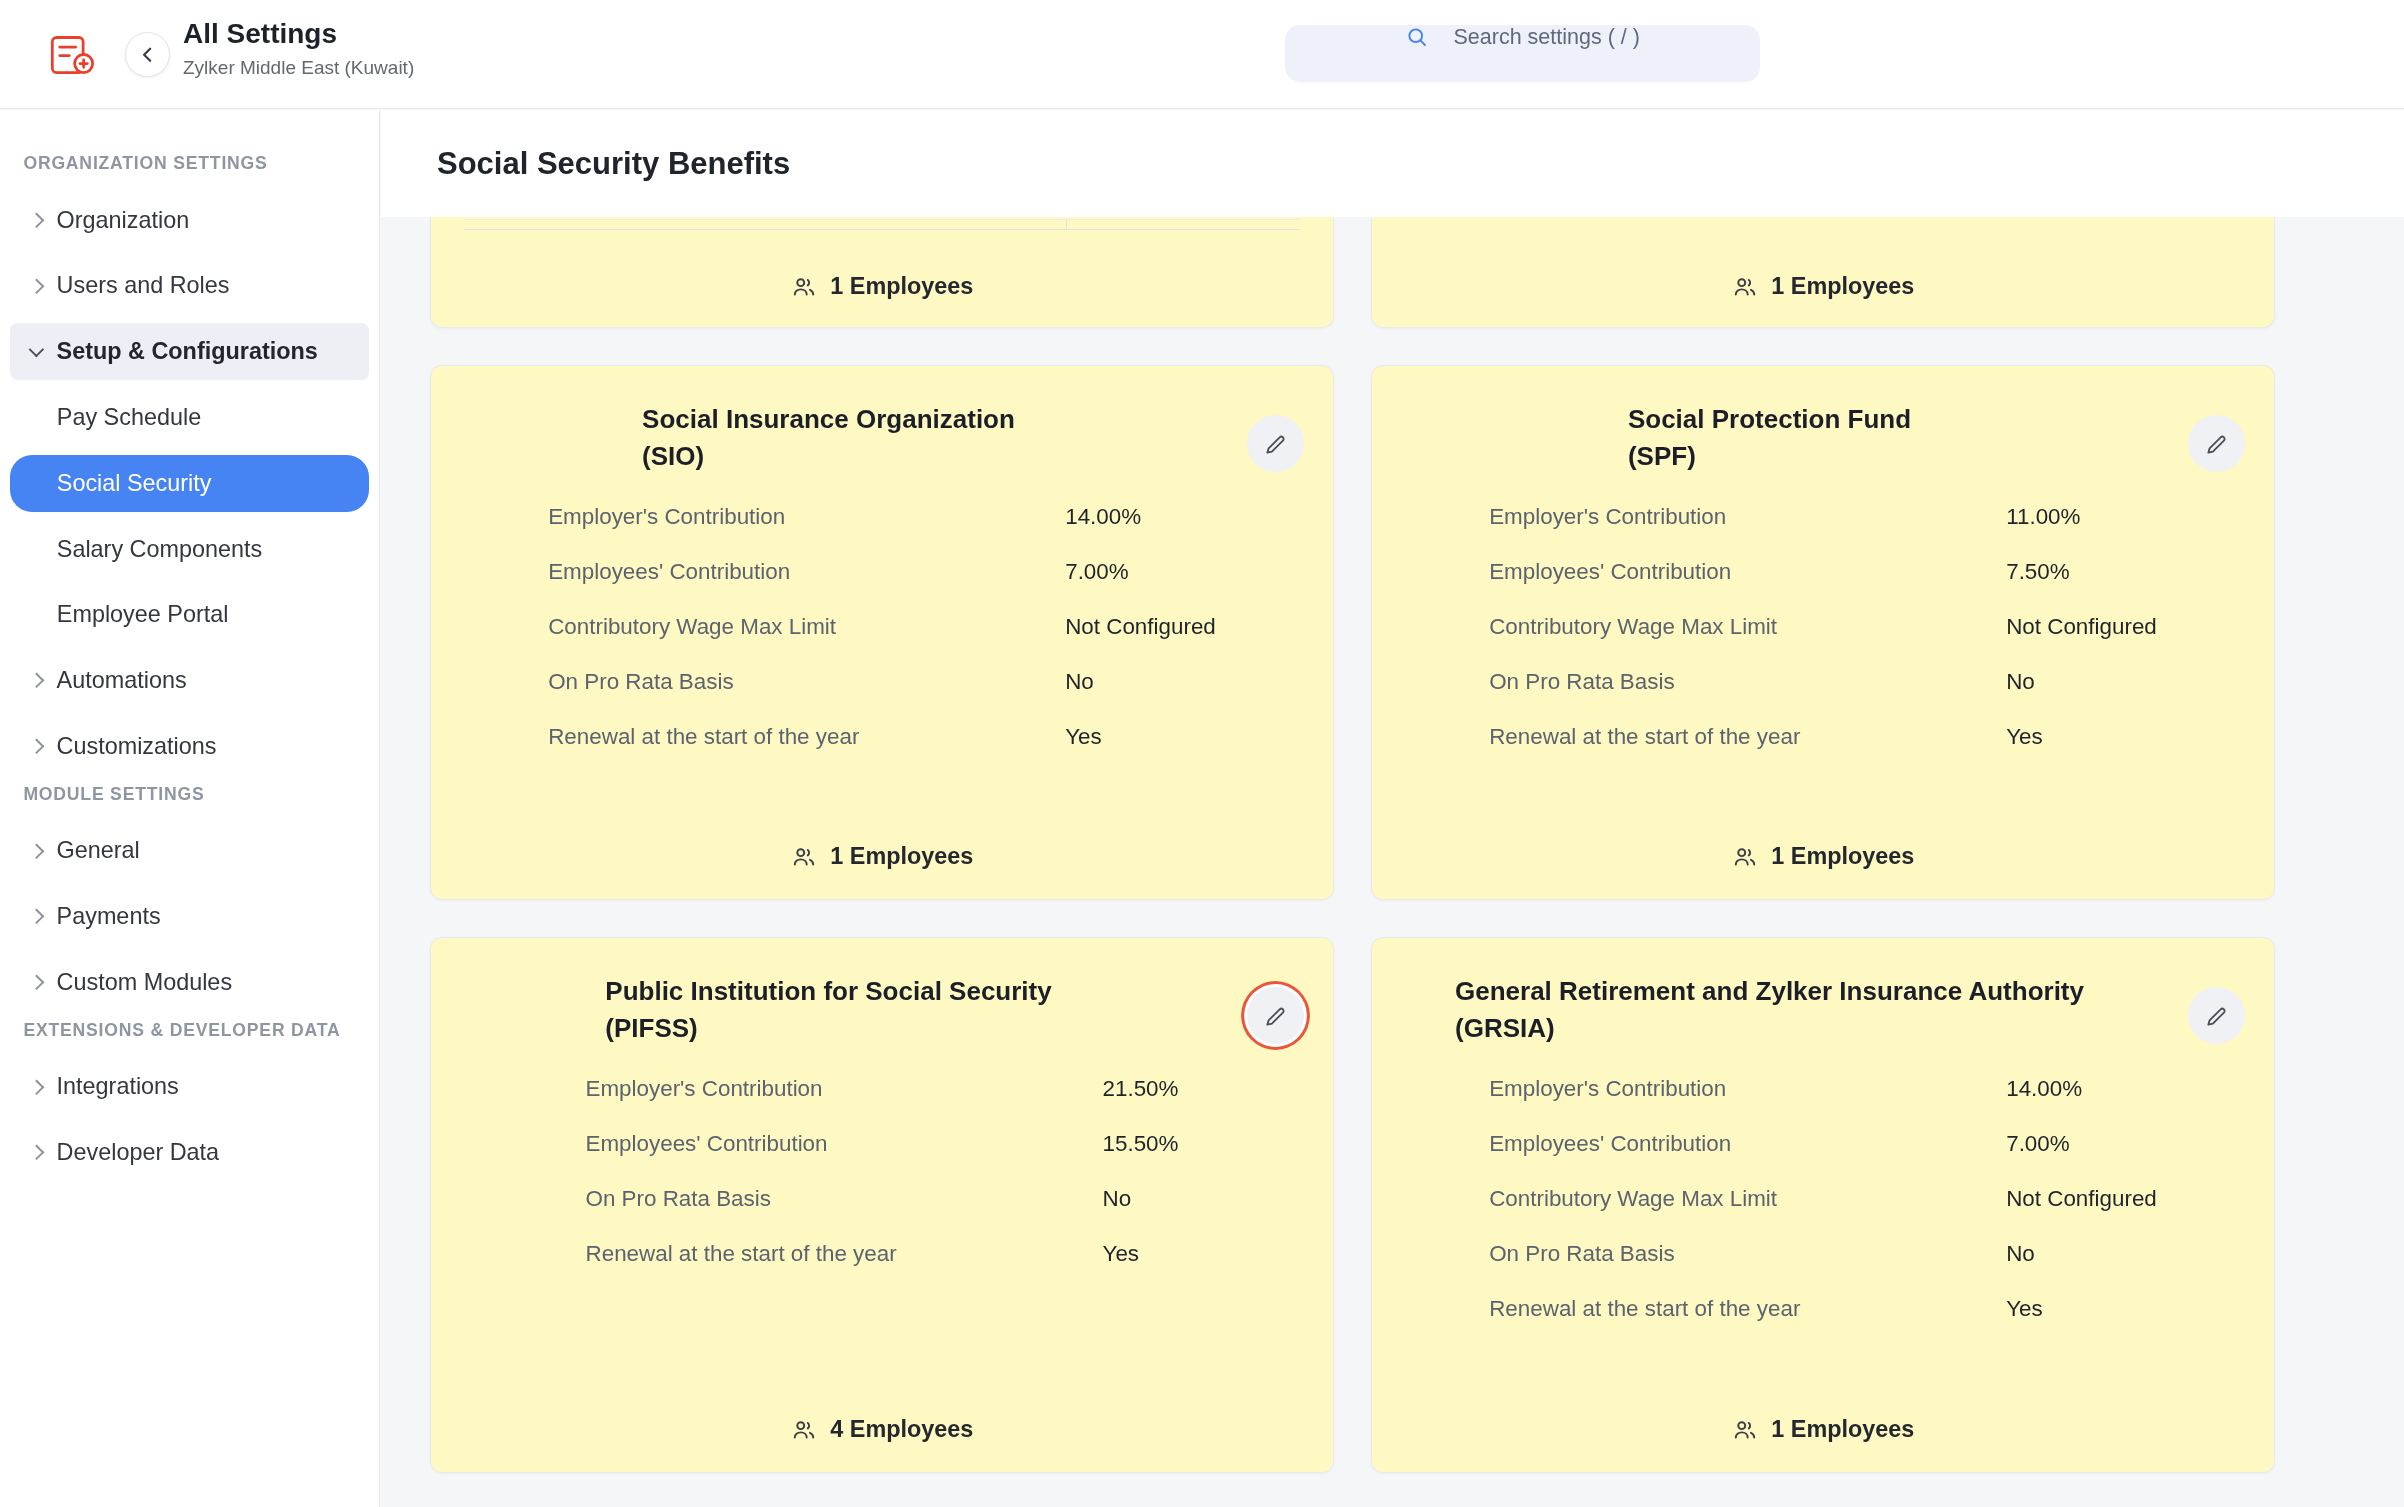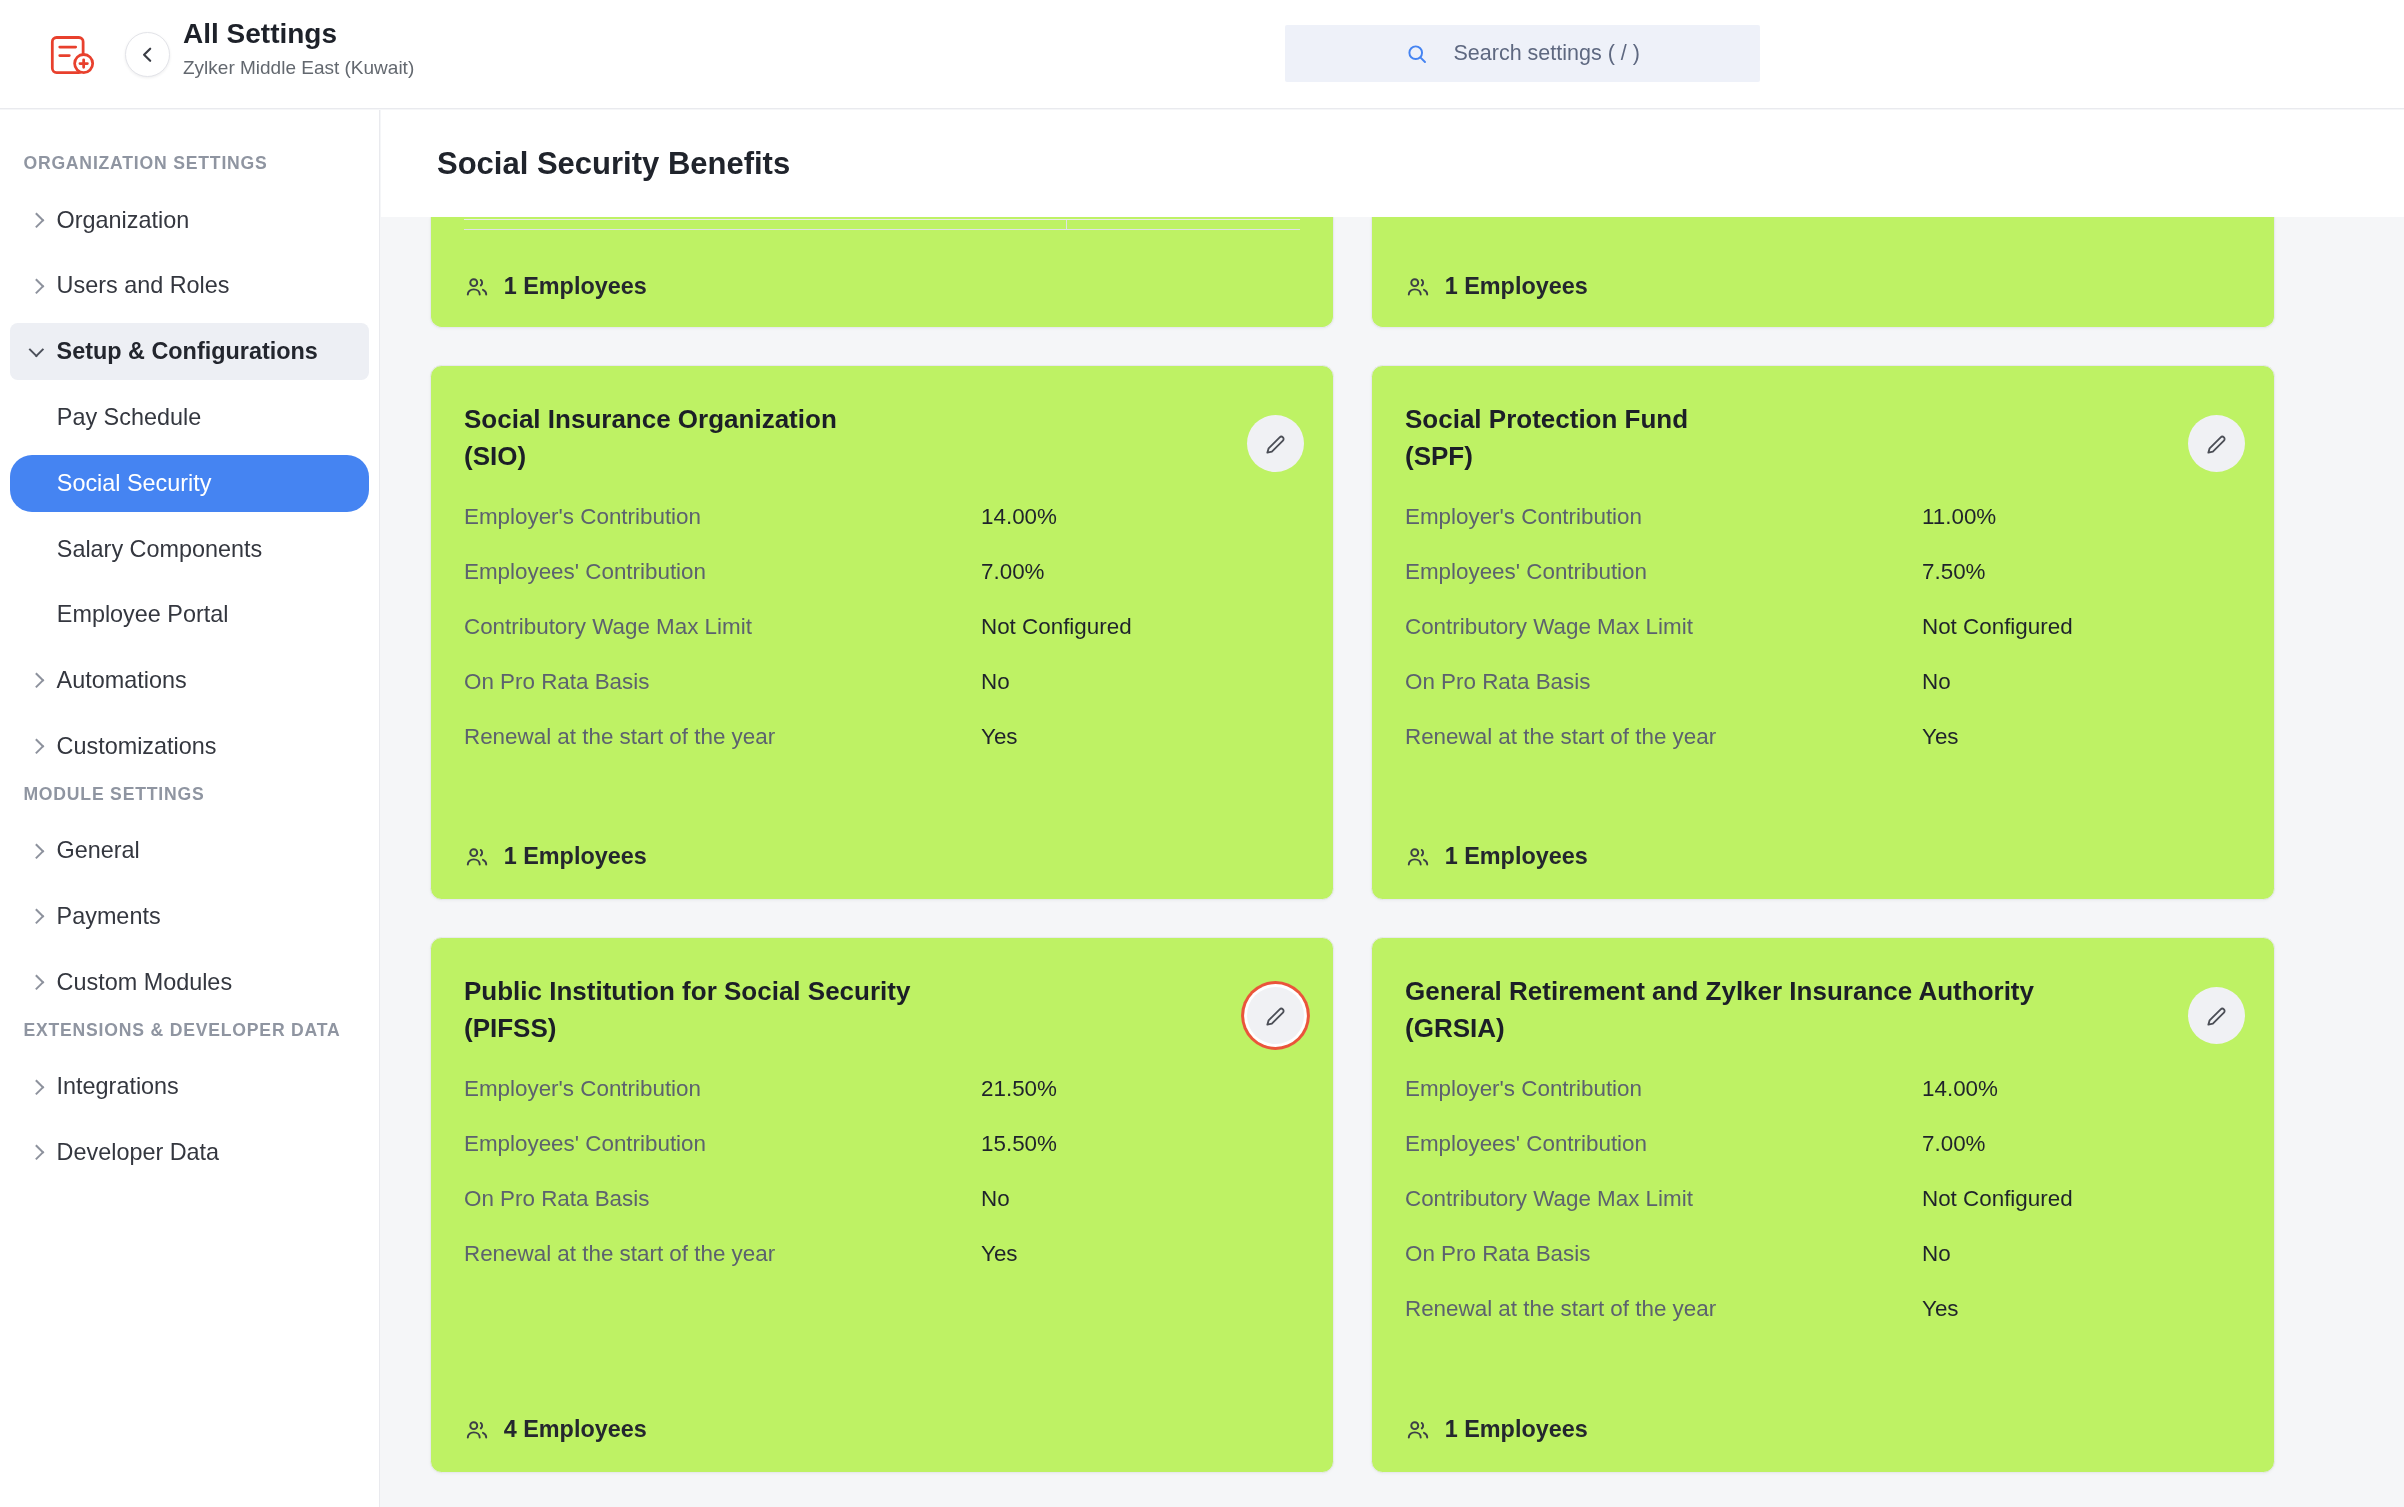--- a/index.html
+++ b/index.html
@@ -23,22 +23,22 @@
     position: absolute; left: 125px; top: 32px; width: 45px; height: 45px;
     border-radius: 50%; background: #fff; border: 1px solid #e3e4e9;
     box-shadow: 0 1px 2.9px rgba(20,25,40,.08);
     display: flex; align-items: center; justify-content: center; cursor: pointer;
   }
   .title-block { position: absolute; left: 183px; top: 17.6px; display: flex; flex-direction: column; gap: 7.8px; }
   .app-title { font-size: 28px; font-weight: 700; color: #1d2129; }
   .app-subtitle { font-size: 19px; color: #63686f; }
   .search-bar {
     position: absolute; left: 1285px; top: 25px; width: 475px; height: 57px;
-    background: #eef1f9; border-radius: 2px; cursor: pointer;
-    display: flex; align-items: center; justify-content: center; gap: 25px;
+    background: #eef1f9; border-radius: 15px; cursor: pointer;
+    display: flex; align-items: flex-start; justify-content: center; gap: 25px;
   }
   .search-text { font-size: 21.5px; color: #5e6880; }
 
   
   .sidebar {
     position: absolute; top: 110px; left: 0; width: 380px; bottom: 0;
     background: #fff; border-right: 1px solid #e9eaee;
     padding-top: 43px; overflow: hidden;
   }
   .side-section-label {
@@ -65,24 +65,25 @@
   
   .main { position: absolute; top: 110px; left: 381px; right: 0; bottom: 0; background: #f5f6f8; }
   .page-header {
     height: 107px; background: #fff; display: flex; align-items: center; padding-left: 56px;
   }
   .page-title { font-size: 31px; font-weight: 600; color: #20242c; }
 
   .cards { padding: 0 0 0 49px; }
   .card-row { display: flex; gap: 37px; margin-bottom: 37px; }
   .card {
-    width: 904px; background: #bef264; border: 1px solid #e8e9ed; border-radius: 11.7px;
+    width: 904px; background: #fef9c3; border: 1px solid #e8e9ed; border-radius: 11.7px;
     box-shadow: 0 1px 2.9px rgba(16,24,40,.04);
     position: relative; display: flex; flex-direction: column;
     padding: 35px 33px 29px 33px;
+    align-items: center;
   }
   .card.partial {
     height: 111px; border-radius: 0 0 11.7px 11.7px; border-top: none;
     padding: 0 33px 27px 33px; justify-content: flex-end;
   }
   .card.h2row { height: 535px; }
   .card.h3row { height: 536px; }
 
   .table-fragment {
     position: absolute; top: 2px; left: 33px; right: 33px; height: 10.7px;

